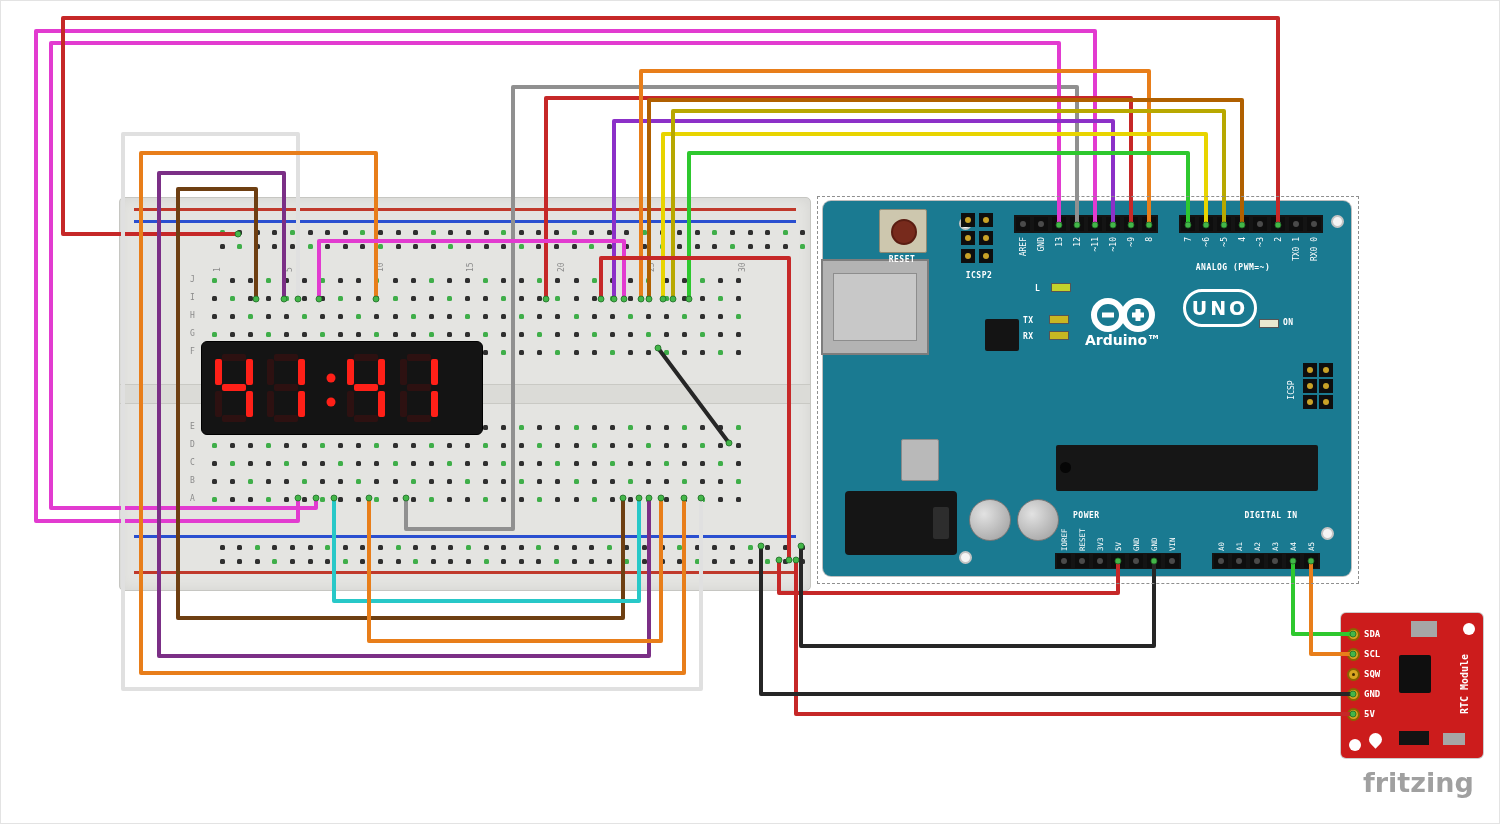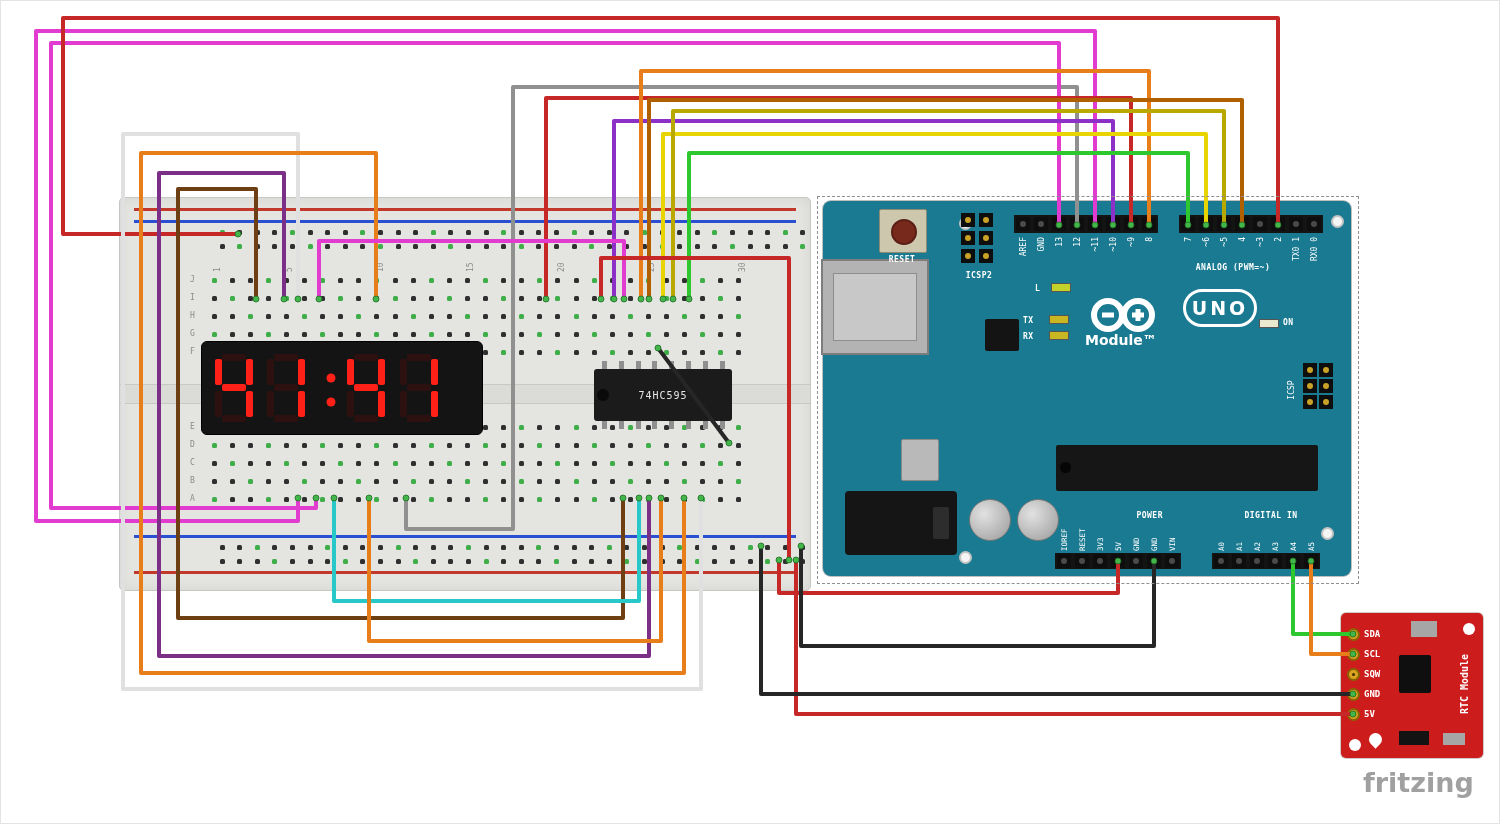--- a/index.html
+++ b/index.html
@@ -559,39 +559,20 @@
         <rect x="229" y="17" width="7" height="26" rx="2" fill="#ff2018"></rect>
         <rect x="229" y="49" width="7" height="26" rx="2" fill="#ff2018"></rect>
         <rect x="205" y="73" width="24" height="7" rx="2" fill="#2d1111"></rect>
         <rect x="198" y="49" width="7" height="26" rx="2" fill="#2d1111"></rect>
         <rect x="198" y="17" width="7" height="26" rx="2" fill="#2d1111"></rect>
         <rect x="205" y="42" width="24" height="7" rx="2" fill="#2d1111"></rect>
         <circle cx="129" cy="36" r="4.5" fill="#ff2018"></circle>
         <circle cx="129" cy="60" r="4.5" fill="#ff2018"></circle>
       </svg></div>
 
-  <div id="chip">
-    <span id="chip-label">74HC595</span>
-  <div class="chip-leg" style="left: 8px; top: -8px;"></div>
-      <div class="chip-leg" style="left: 8px; top: 52px;"></div>
-      <div class="chip-leg" style="left: 24.8px; top: -8px;"></div>
-      <div class="chip-leg" style="left: 24.8px; top: 52px;"></div>
-      <div class="chip-leg" style="left: 41.6px; top: -8px;"></div>
-      <div class="chip-leg" style="left: 41.6px; top: 52px;"></div>
-      <div class="chip-leg" style="left: 58.4px; top: -8px;"></div>
-      <div class="chip-leg" style="left: 58.4px; top: 52px;"></div>
-      <div class="chip-leg" style="left: 75.2px; top: -8px;"></div>
-      <div class="chip-leg" style="left: 75.2px; top: 52px;"></div>
-      <div class="chip-leg" style="left: 92px; top: -8px;"></div>
-      <div class="chip-leg" style="left: 92px; top: 52px;"></div>
-      <div class="chip-leg" style="left: 108.8px; top: -8px;"></div>
-      <div class="chip-leg" style="left: 108.8px; top: 52px;"></div>
-      <div class="chip-leg" style="left: 125.6px; top: -8px;"></div>
-      <div class="chip-leg" style="left: 125.6px; top: 52px;"></div>
-    </div>
 
   <div id="arduino" style="background: rgb(26, 122, 145);">
     <div id="usb"></div>
     <div id="resetbtn"></div>
     <div class="alabel" style="left:54px;top:54px;width:50px;text-align:center">RESET</div>
     <div class="alabel" style="left:134px;top:70px;width:44px;text-align:center">ICSP2</div>
     <div class="header-strip" style="left:191px;width:144px"></div>
     <div class="header-strip" style="left:356px;width:144px"></div>
     <div class="alabel" style="left:330px;top:62px;width:160px;text-align:center">ANALOG (PWM=~)</div>
 
@@ -609,33 +590,33 @@
     <div id="logo-inf">
       <svg width="80" height="40" viewBox="0 0 80 40">
         <circle cx="22" cy="20" r="14" fill="none" stroke="#fff" stroke-width="6"></circle>
         <circle cx="52" cy="20" r="14" fill="none" stroke="#fff" stroke-width="6"></circle>
         <rect x="16" y="17.5" width="12" height="5" fill="#fff"></rect>
         <rect x="46" y="17.5" width="12" height="5" fill="#fff"></rect>
         <rect x="49.5" y="14" width="5" height="12" fill="#fff"></rect>
       </svg>
     </div>
     <div id="uno-oval">UNO</div>
-    <div id="brand">Module™</div>
+    <div id="brand">Arduino™</div>
 
     <div class="vlabel" style="left:464px;top:214px;width:50px;text-align:center">ICSP</div>
 
     <div id="atmega"></div>
     <div id="regulator"></div>
     <div id="powerjack"></div>
     <div class="cap" style="left:146px;top:298px"></div>
     <div class="cap" style="left:194px;top:298px"></div>
 
     <div class="header-strip strip-b" style="left:232px;width:126px"></div>
     <div class="header-strip strip-b" style="left:389px;width:108px"></div>
-    <div class="alabel" style="left:250px;top:310px;width:90px;text-align:right">POWER</div>
+    <div class="alabel" style="left:250px;top:310px;width:90px;text-align:left">POWER</div>
     <div class="alabel" style="left:398px;top:310px;width:100px;text-align:center">DIGITAL IN</div>
 
     <div class="mount" style="left:136px;top:16px"></div>
     <div class="mount" style="left:508px;top:14px"></div>
     <div class="mount" style="left:136px;top:350px"></div>
     <div class="mount" style="left:498px;top:326px"></div>
   <div class="pin-sq" style="left: 193px; top: 16px;"></div>
       <div class="pin-sq" style="left: 211px; top: 16px;"></div>
       <div class="pin-sq" style="left: 229px; top: 16px;"></div>
       <div class="pin-sq" style="left: 247px; top: 16px;"></div>

